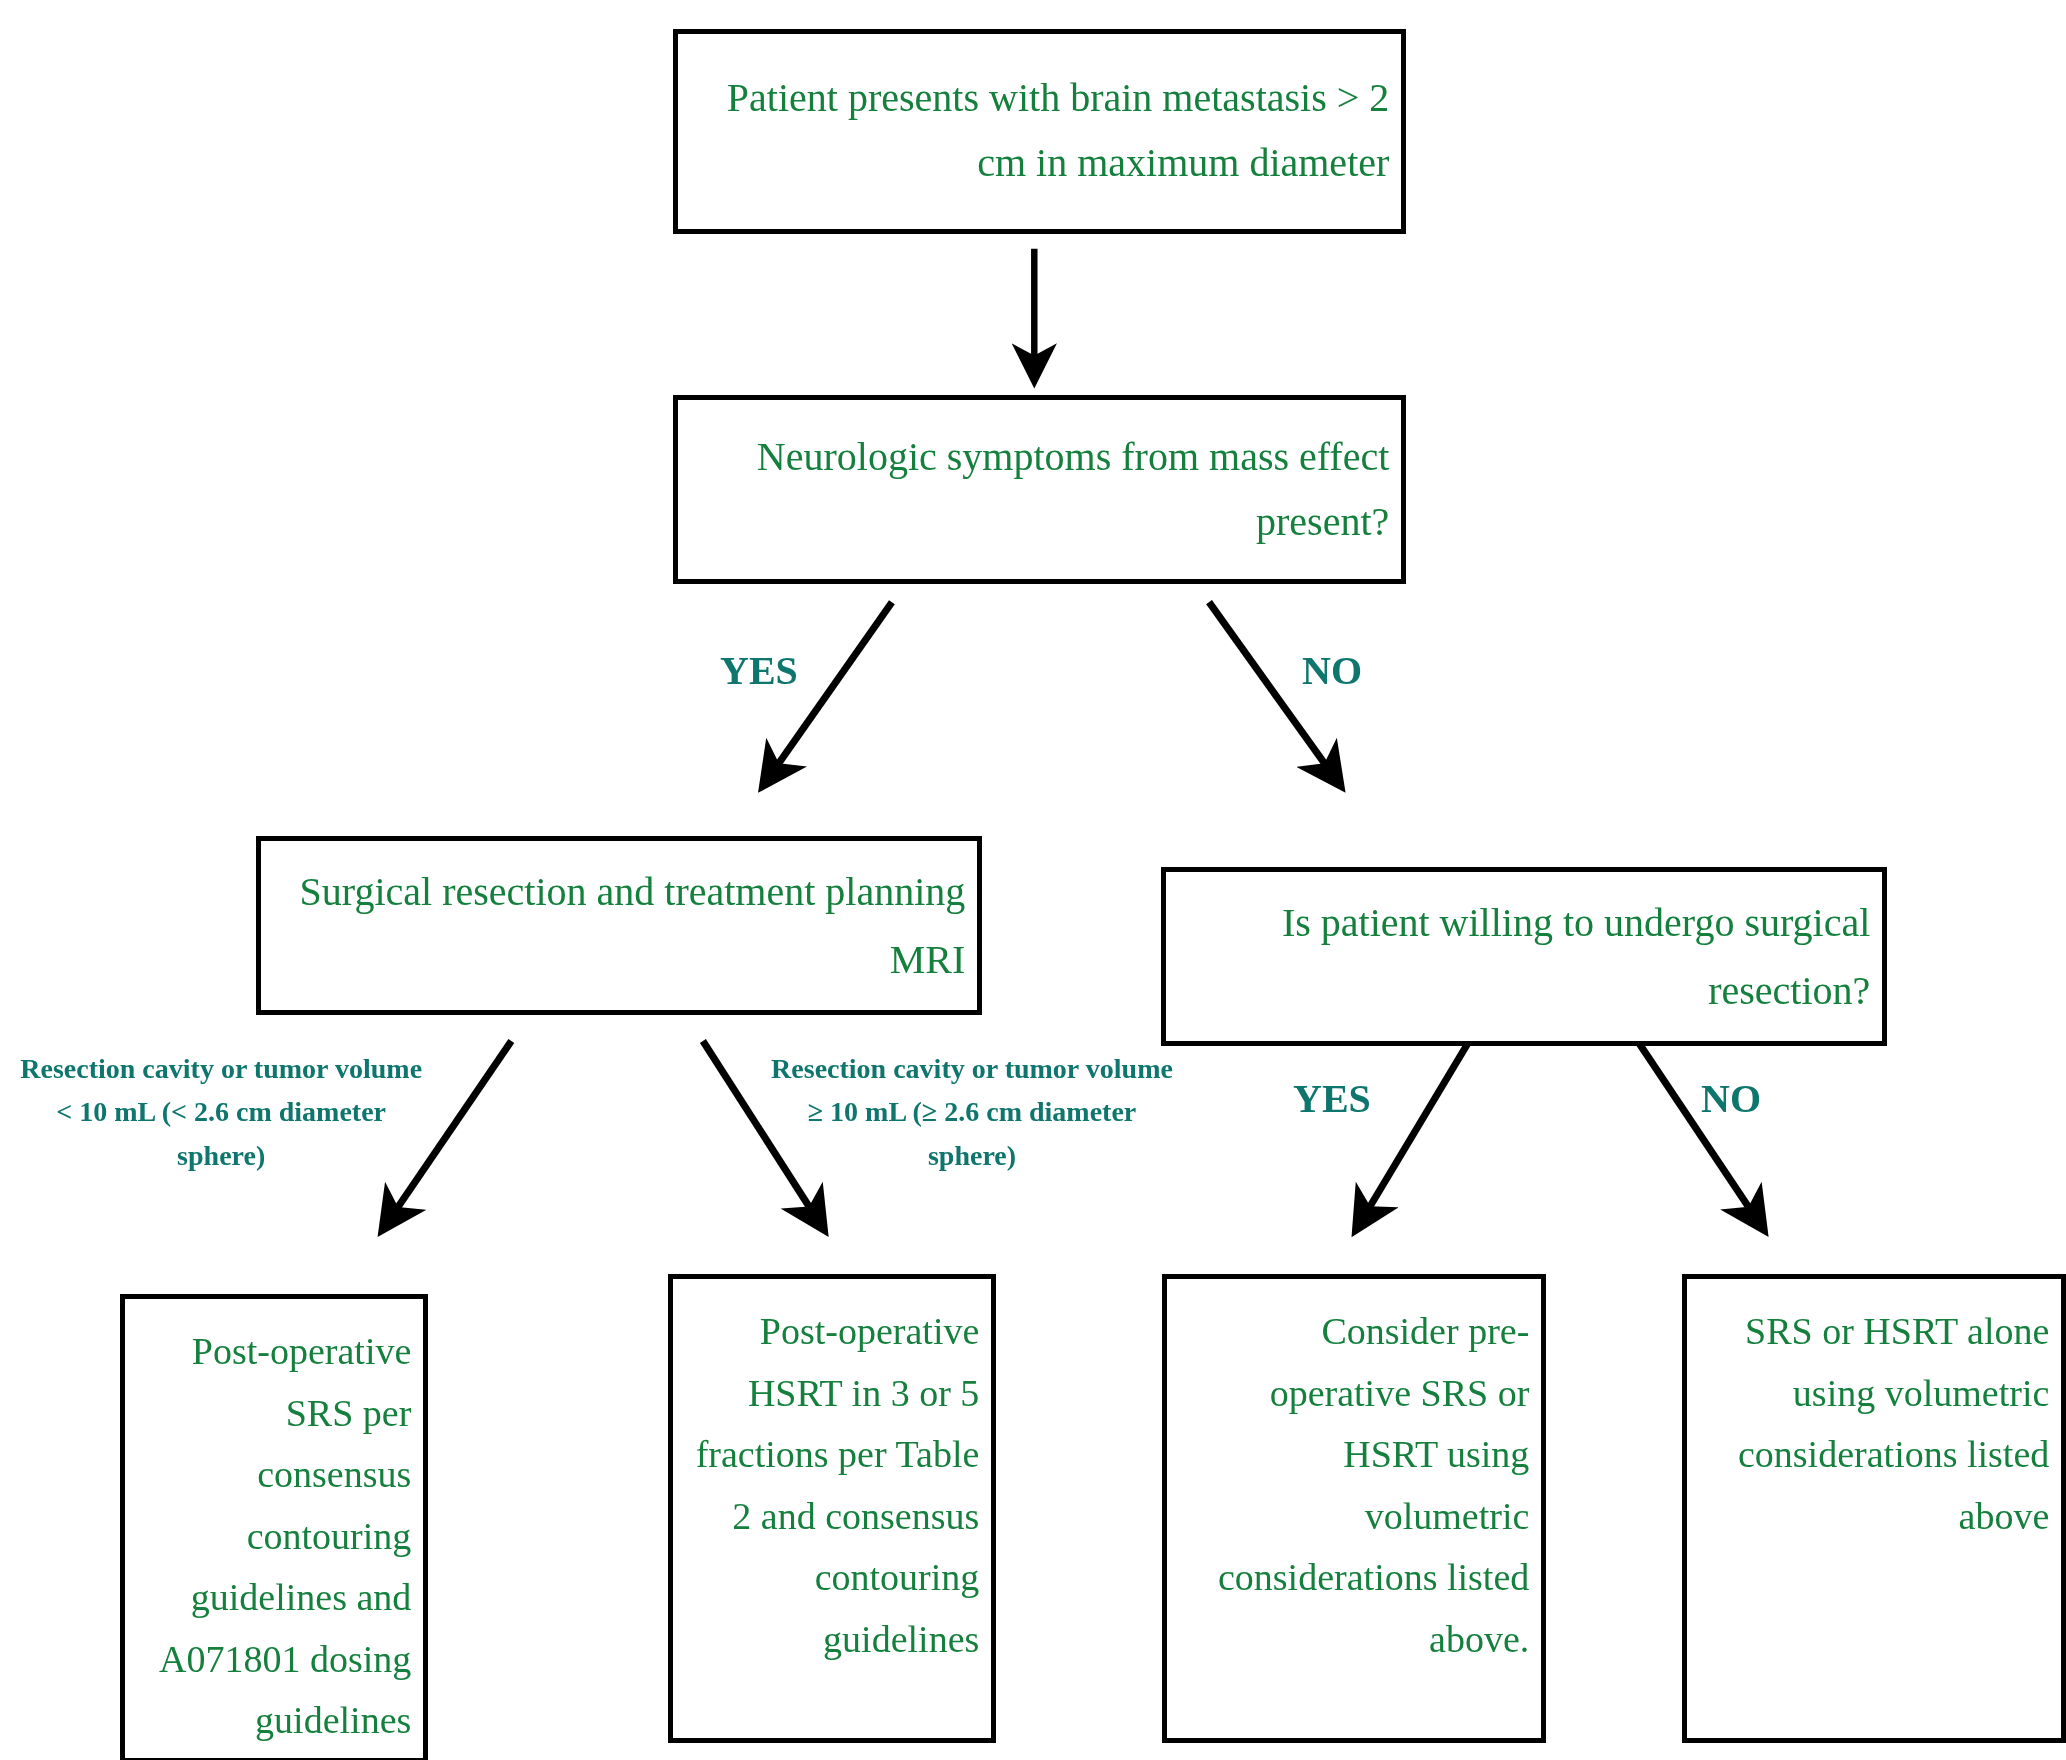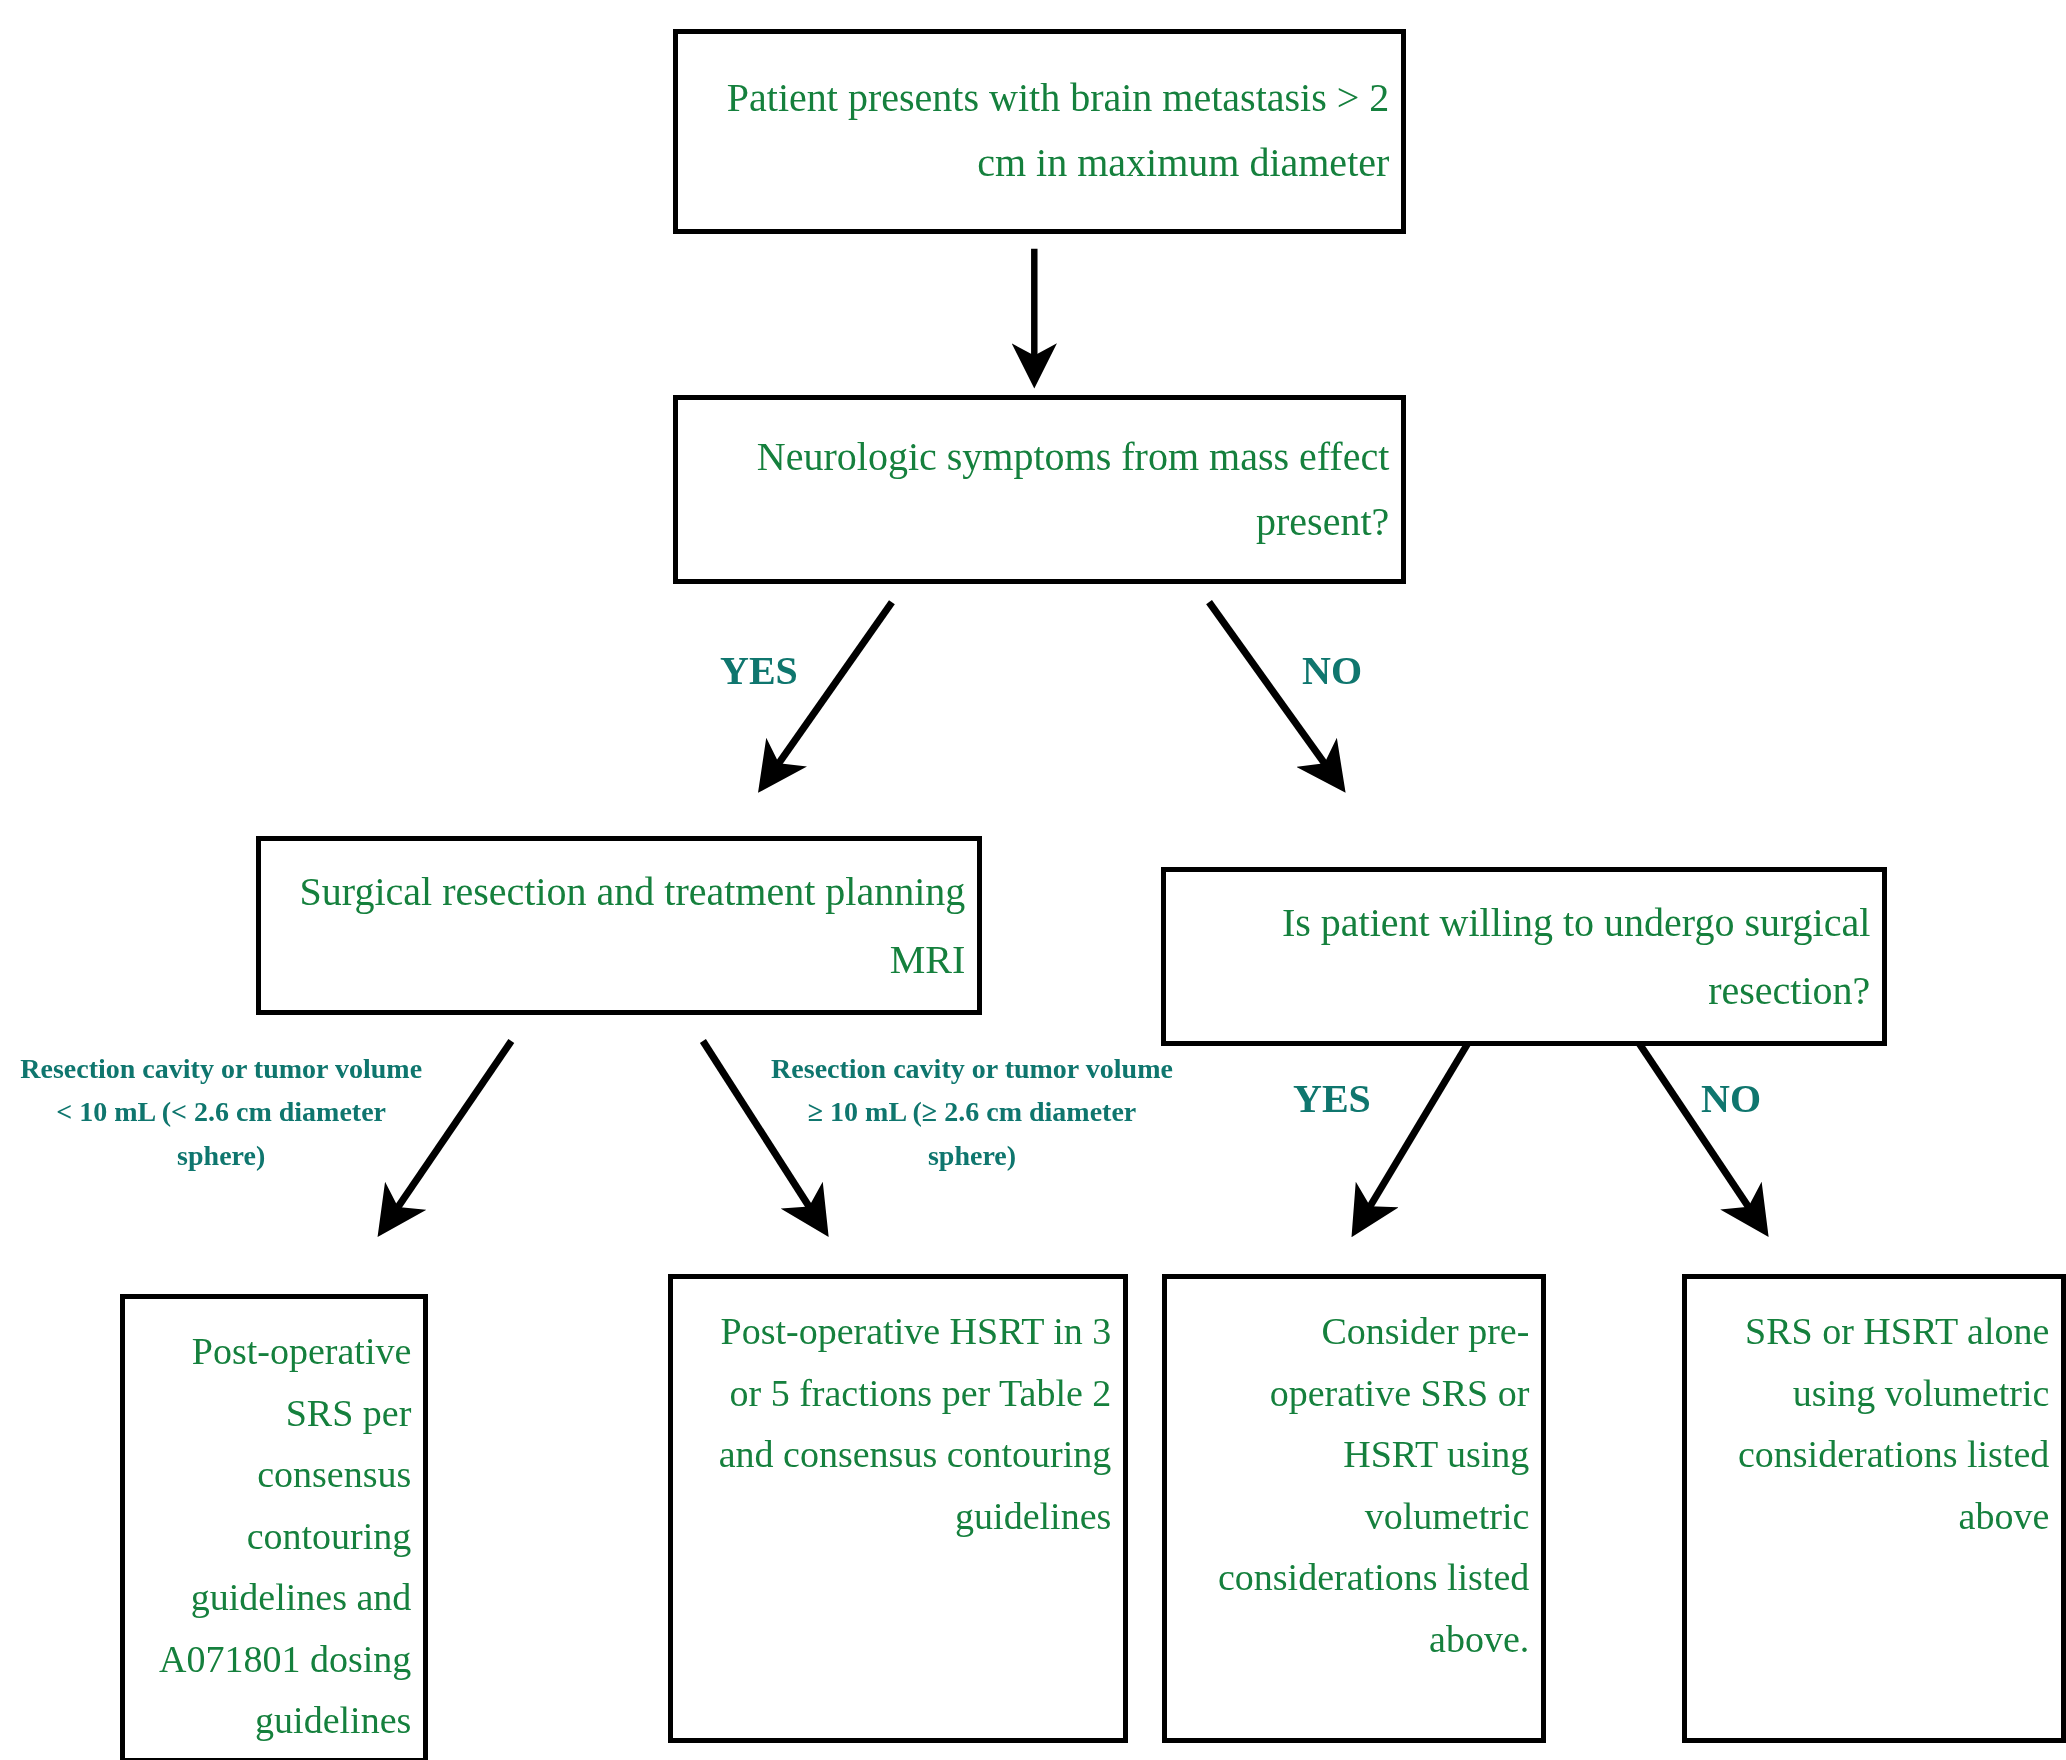--- a/index.html
+++ b/index.html
@@ -76,21 +76,21 @@
     top: 1274px;
     height: 469px;
     font-size: 38px;
     line-height: 1.62;
     align-items: flex-start;
   }
   .outcome .txt {
     padding-top: 22px;
   }
   #node-postop-srs   { left: 120px;  width: 308px; margin-top: 20px; }
-  #node-postop-hsrt  { left: 668px; width: 460px; }
+  #node-postop-hsrt  { left: 668px; width: 328px; }
   #node-preop        { left: 1162px; width: 384px; padding-left: 20px; }
   #node-srs-alone    { left: 1682px; width: 384px; }
   
   .edge-label {
     position: absolute;
     color: #0f766e;
     font-weight: bold;
     z-index: 3;
     text-align: center;
     white-space: pre-line;

